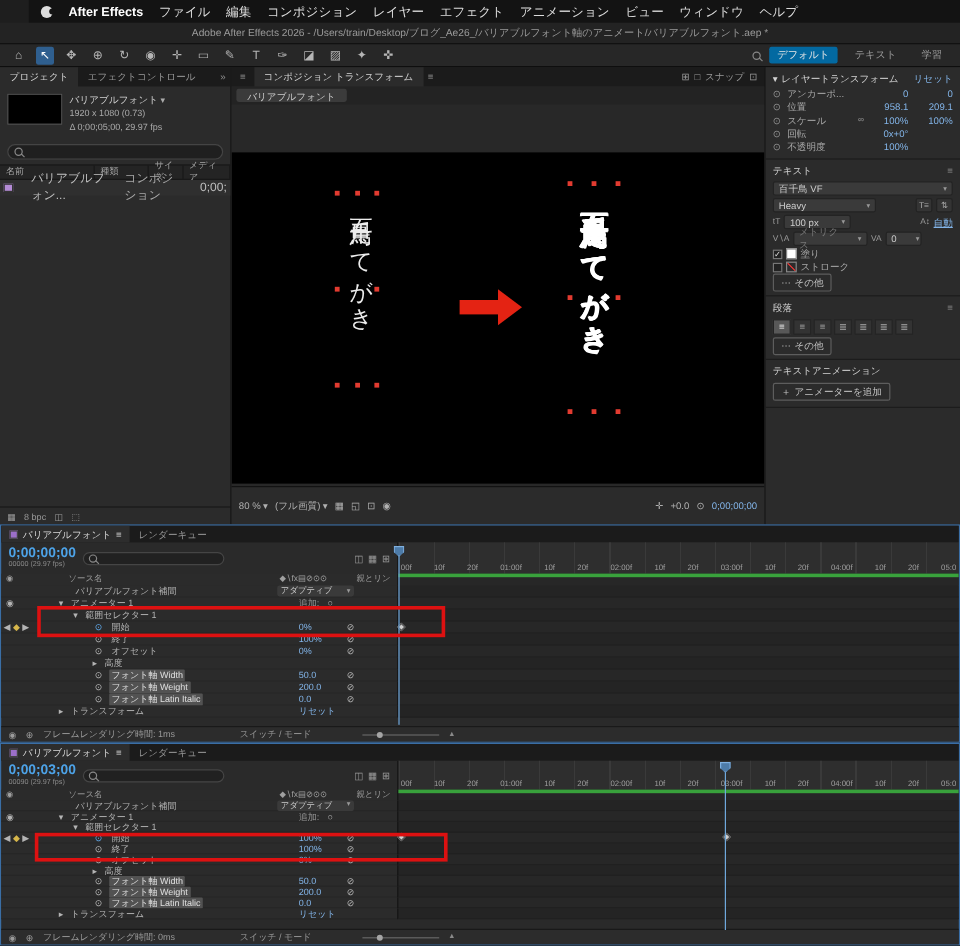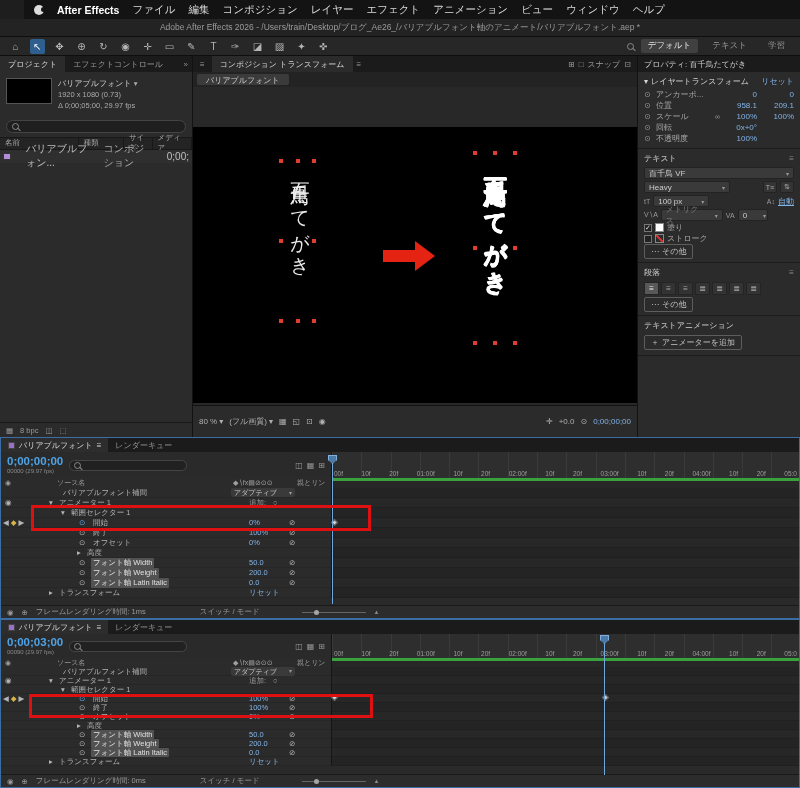--- a/index.html
+++ b/index.html
@@ -16,21 +16,21 @@
 
 
 .titlebar{height:18px;background:#232323;display:flex;align-items:center;justify-content:center;font-size:8.5px;color:#9b9b9b;border-bottom:1px solid #0e0e0e;}
 
 
 .toolbar{height:19px;background:#272727;display:flex;align-items:center;gap:7px;padding:0 8px;color:#b5b5b5;font-size:10px;border-bottom:1px solid #0e0e0e;}
 .ticon{width:15px;text-align:center;line-height:15px;flex:none;}
 .ticon.active{background:#2f5f8f;border-radius:2px;color:#fff;}
 .toolbar .sp{flex:1;}
 .ws-tab{font-size:8.5px;color:#9a9a9a;padding:1px 7px;}
-.ws-tab.active{color:#e6e6e6;background:#404040;border-radius:2px;}
+.ws-tab.active{color:#e6e6e6;background:#0369a1;border-radius:2px;}
 .mag{width:7px;height:7px;border:1px solid #888;border-radius:50%;position:relative;display:inline-block;flex:none;}
 .mag::after{content:"";position:absolute;width:4px;height:1px;background:#888;transform:rotate(45deg);right:-3px;bottom:-1px;}
 
 
 .main{display:flex;height:381px;}
 .panel-tabs{height:16px;background:#1b1b1b;display:flex;align-items:center;font-size:8px;color:#999;flex:none;}
 .ptab{padding:3px 8px;}
 .ptab.active{background:#2b2b2b;color:#d6d6d6;}
 .ptab-ovf{margin-left:auto;padding:0 4px;color:#8a8a8a;}
 
@@ -295,23 +295,20 @@
         <span>◉</span>
         <span class="cb-sp"></span>
         <span>✛</span>
         <span>+0.0</span>
         <span>⊙</span>
         <span class="tc-small">0;00;00;00</span>
       </div>
     </div>
 
     <div class="props">
-      <div class="props-header">
-        <span>プロパティ: 百千鳥たてがき</span>
-      </div>
       <div class="sec">
         <div class="sec-head">
           <span>▾</span>
           <span>レイヤートランスフォーム</span>
           <span class="reset">リセット</span>
         </div>
         <div class="prow">
           <span class="sw">⊙</span>
           <span class="plbl">アンカーポ...</span>
           <span class="pv">0</span>

